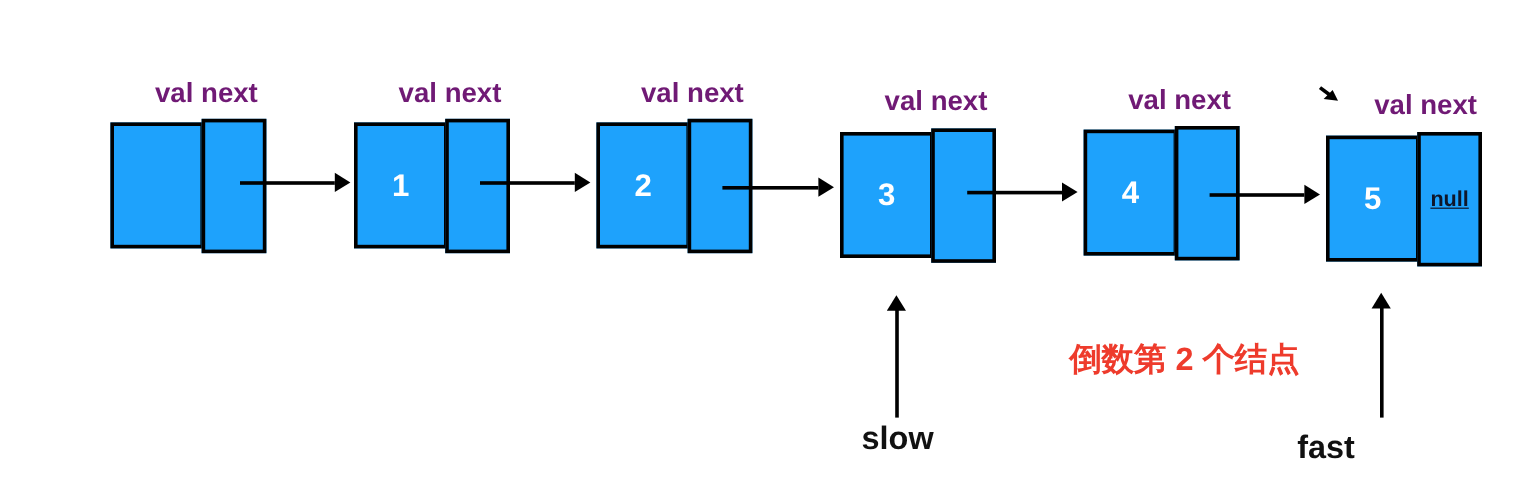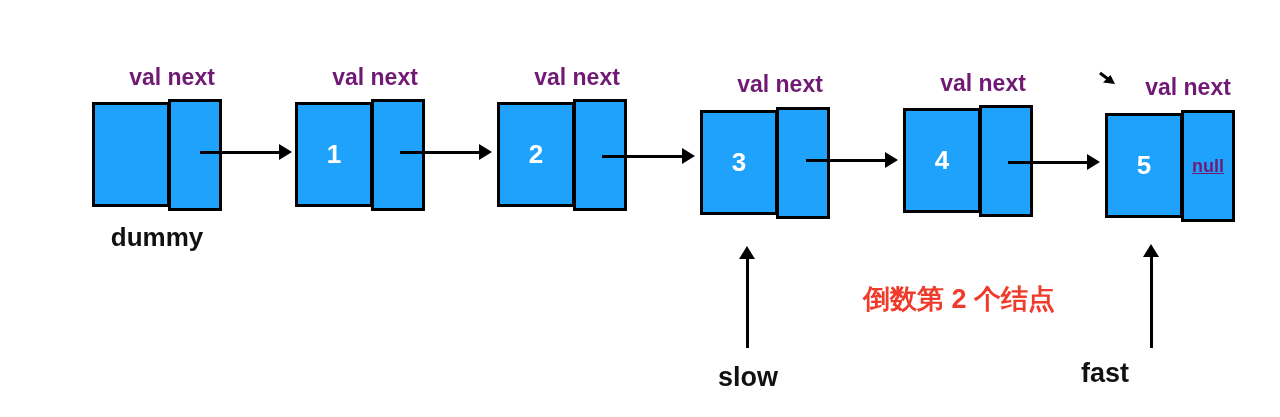--- a/index.html
+++ b/index.html
@@ -41,21 +41,21 @@
   
   .nextbox {
     position: absolute;
     width: 54px;
     height: 112px;
     background: var(--node-fill, #1EA2FC);
     border: 3px solid #000000;
     display: flex;
     align-items: center;
     justify-content: center;
-    color: #701a75;
+    color: #0f172a;
     font-size: 18px;
     font-weight: bold;
     text-decoration: underline;
   }
   .below-label {
     position: absolute;
     width: 130px;
     text-align: center;
     font-size: 26px;
     font-weight: bold;
@@ -100,36 +100,36 @@
     font-size: 27px;
     font-weight: bold;
     color: #111111;
   }
   .annotation {
     position: absolute;
     font-size: 27px;
     font-weight: bold;
     color: var(--annotation-red, #EE3B2C);
     white-space: nowrap;
+    margin-left: 28px;
   }
   .cursor-glyph {
     position: absolute;
     width: 26px;
     height: 26px;
   }
 </style>
 </head>
 <body>
 
 <div id="canvas">
 
   <div class="field-label" style="left:102px; top:64px">val next</div>
   <div class="valbox" style="left:92px; top:102px"></div>
   <div class="nextbox" style="left:168px; top:99px"></div>
-  <div class="below-label" style="left:92px; top:222px">dummy</div>
 
   <div class="field-label" style="left:305px; top:64px">val next</div>
   <div class="valbox" style="left:295px; top:102px">1</div>
   <div class="nextbox" style="left:371px; top:99px"></div>
 
   <div class="field-label" style="left:507px; top:64px">val next</div>
   <div class="valbox" style="left:497px; top:102px">2</div>
   <div class="nextbox" style="left:573px; top:99px"></div>
 
   <div class="field-label" style="left:710px; top:71px">val next</div>
@@ -149,20 +149,20 @@
     <polygon points="19,16 7,14.5 14.5,7" fill="#000000"></polygon>
   </svg>
 
   <div class="arrow-h" style="left:200px; top:151px; width:79px"></div>
   <div class="arrow-h" style="left:400px; top:151px; width:79px"></div>
   <div class="arrow-h" style="left:602px; top:155px; width:80px"></div>
   <div class="arrow-h" style="left:806px; top:159px; width:79px"></div>
   <div class="arrow-h" style="left:1008px; top:161px; width:79px"></div>
 
   <div class="arrow-v" style="left:746px; top:258px; height:90px"></div>
-  <div class="pointer-label" style="left:693px; top:362px">slow</div>
+  <div class="pointer-label" style="left:693px; top:350px">slow</div>
 
   <div class="arrow-v" style="left:1150px; top:256px; height:92px"></div>
   <div class="pointer-label" style="left:1050px; top:358px">fast</div>
 
   <div class="annotation" style="left:863px; top:281px">倒数第 2 个结点</div>
 
 </div>
 
 </body></html>

